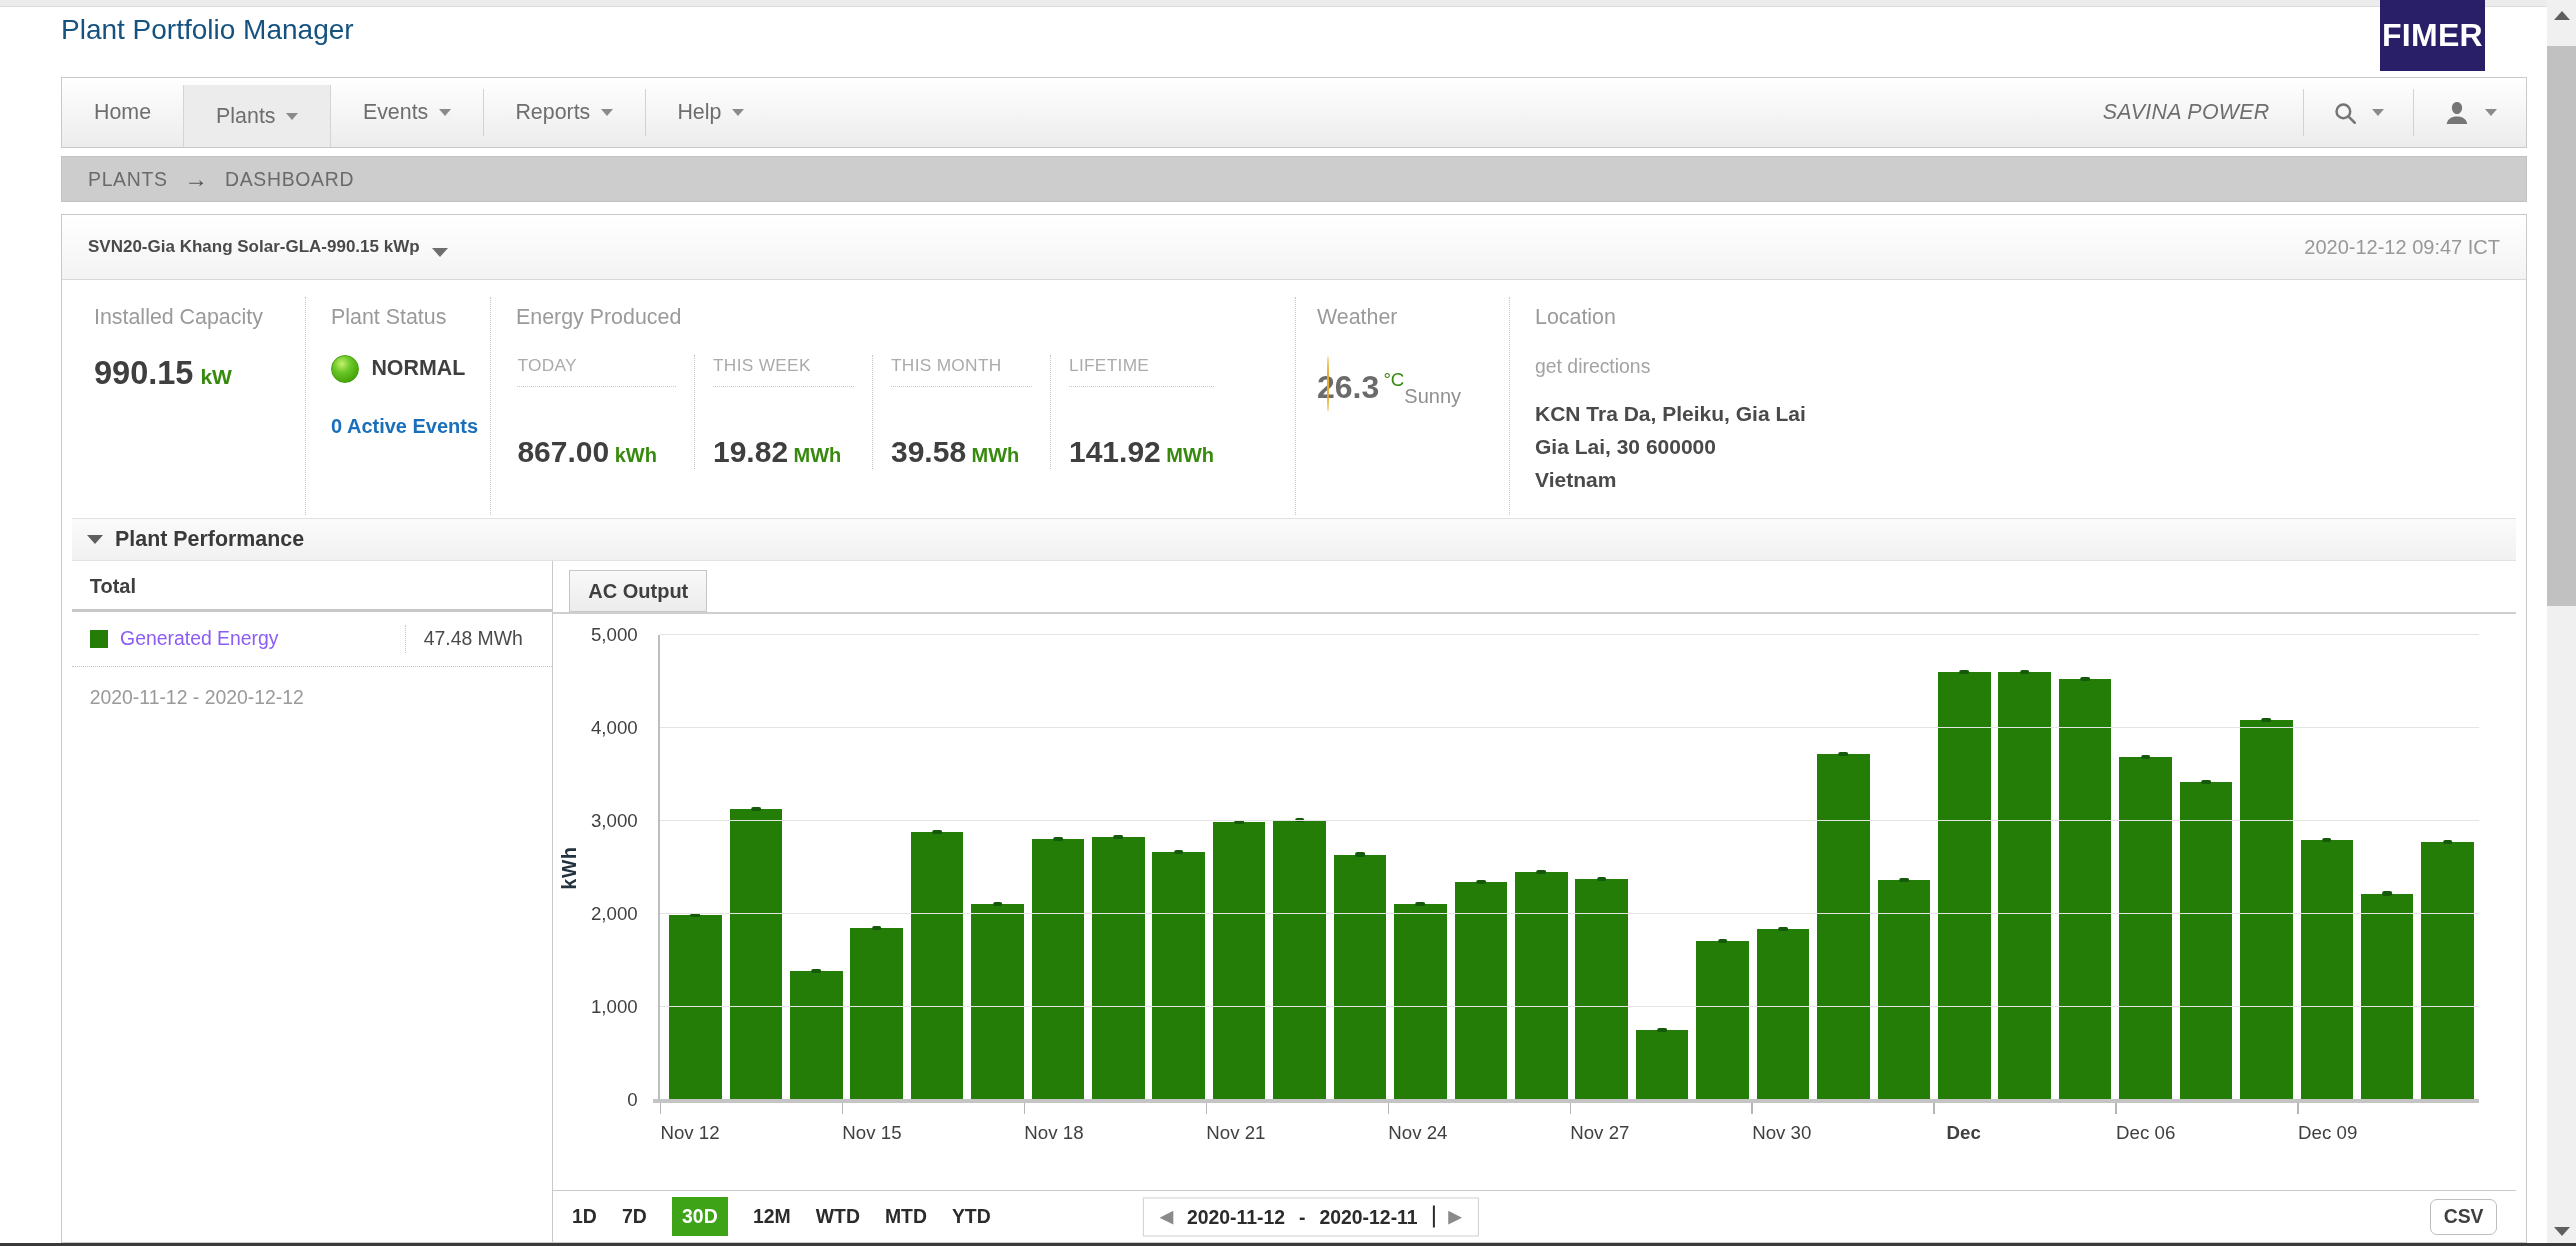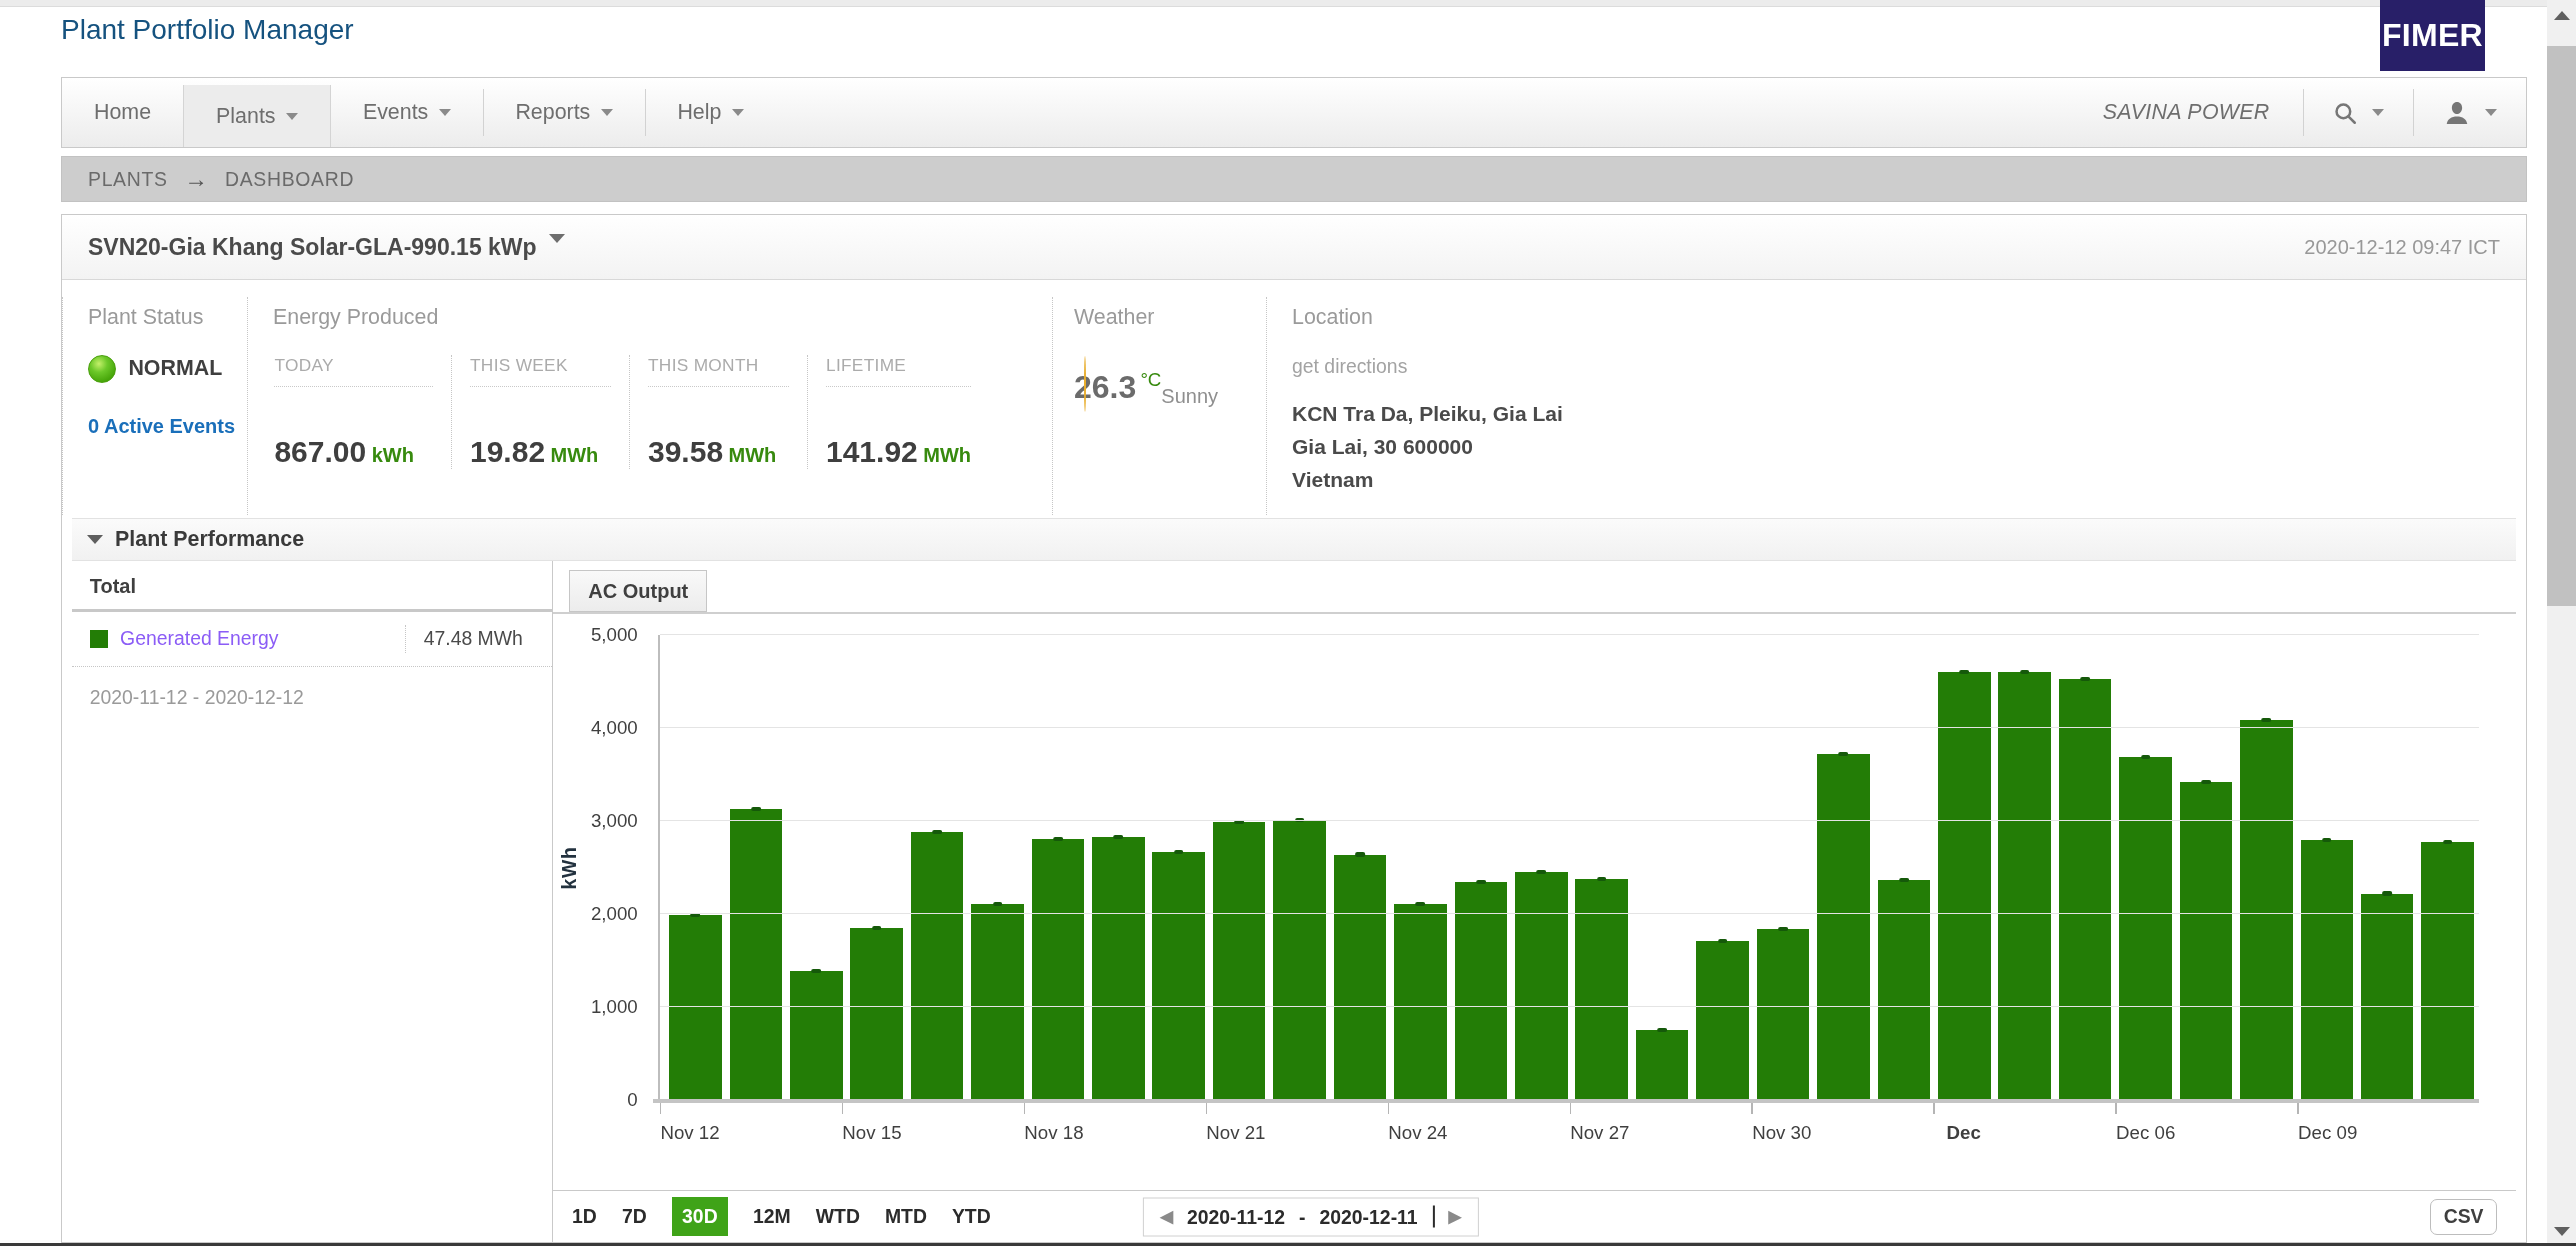--- a/index.html
+++ b/index.html
@@ -33,21 +33,21 @@
       background:#cdcdcd;border:0.7px solid #c2c2c2;display:flex;align-items:center;gap:16.6px;
       padding-left:26px;font-size:19.4px;color:#6a6a6a;letter-spacing:0.7px;}
   .bc-arrow{font-size:23.5px;color:#555;font-weight:bold;line-height:0;}
 
   
   .card{position:absolute;left:61px;top:214px;width:2466px;height:1029px;box-sizing:border-box;
       background:#fff;border:0.7px solid #c9c9c9;display:flex;flex-direction:column;}
 
   .title-row{height:64px;flex:0 0 auto;border-bottom:0.7px solid #d8d8d8;background:linear-gradient(#ffffff,#f3f3f3);
       display:flex;align-items:center;padding:0 26px;}
-  .plant-title{font-weight:bold;font-size:23px;color:#4a4a4a;display:flex;align-items:flex-start;gap:12.4px;cursor:pointer;}
+  .plant-title{font-weight:bold;font-size:17px;color:#4a4a4a;display:flex;align-items:flex-end;gap:12.4px;cursor:pointer;}
   .title-caret{width:0;height:0;border-left:8.3px solid transparent;border-right:8.3px solid transparent;border-top:9.7px solid #6e6e6e;}
   .timestamp{margin-left:auto;color:#989898;font-size:20px;}
 
   
   .info-row{display:flex;flex:0 0 auto;height:235px;box-sizing:border-box;padding-top:16.6px;}
   .info-col{border-left:1.4px dotted #c6c6c6;padding:8.3px 0 0 25px;box-sizing:border-box;}
   .info-col.first{border-left:none;padding-left:32px;}
   .info-header{color:#9a9a9a;font-size:21.4px;margin-bottom:25px;}
   .big-val{font-size:32.5px;font-weight:bold;color:#3f3f3f;}
   .unit{color:#378a0e;font-weight:bold;font-size:21px;margin-left:7px;}
@@ -211,20 +211,26 @@
     <div class="title-row">
       <div class="plant-title">
         <span>SVN20-Gia Khang Solar-GLA-990.15 kWp</span>
         <span class="title-caret"></span>
       </div>
       <div class="timestamp">2020-12-12 09:47 ICT</div>
     </div>
 
     <div class="info-row">
 
+      <div class="info-col first col-capacity">
+        <div class="info-header">Installed Capacity</div>
+        <div>
+          <span class="big-val">990.15</span><span class="unit">kW</span>
+        </div>
+      </div>
 
       <div class="info-col col-status">
         <div class="info-header">Plant Status</div>
         <div class="status-line">
           <span class="status-dot2"></span>
           <span class="status-text">NORMAL</span>
         </div>
         <div class="active-events">0 Active Events</div>
       </div>
 

